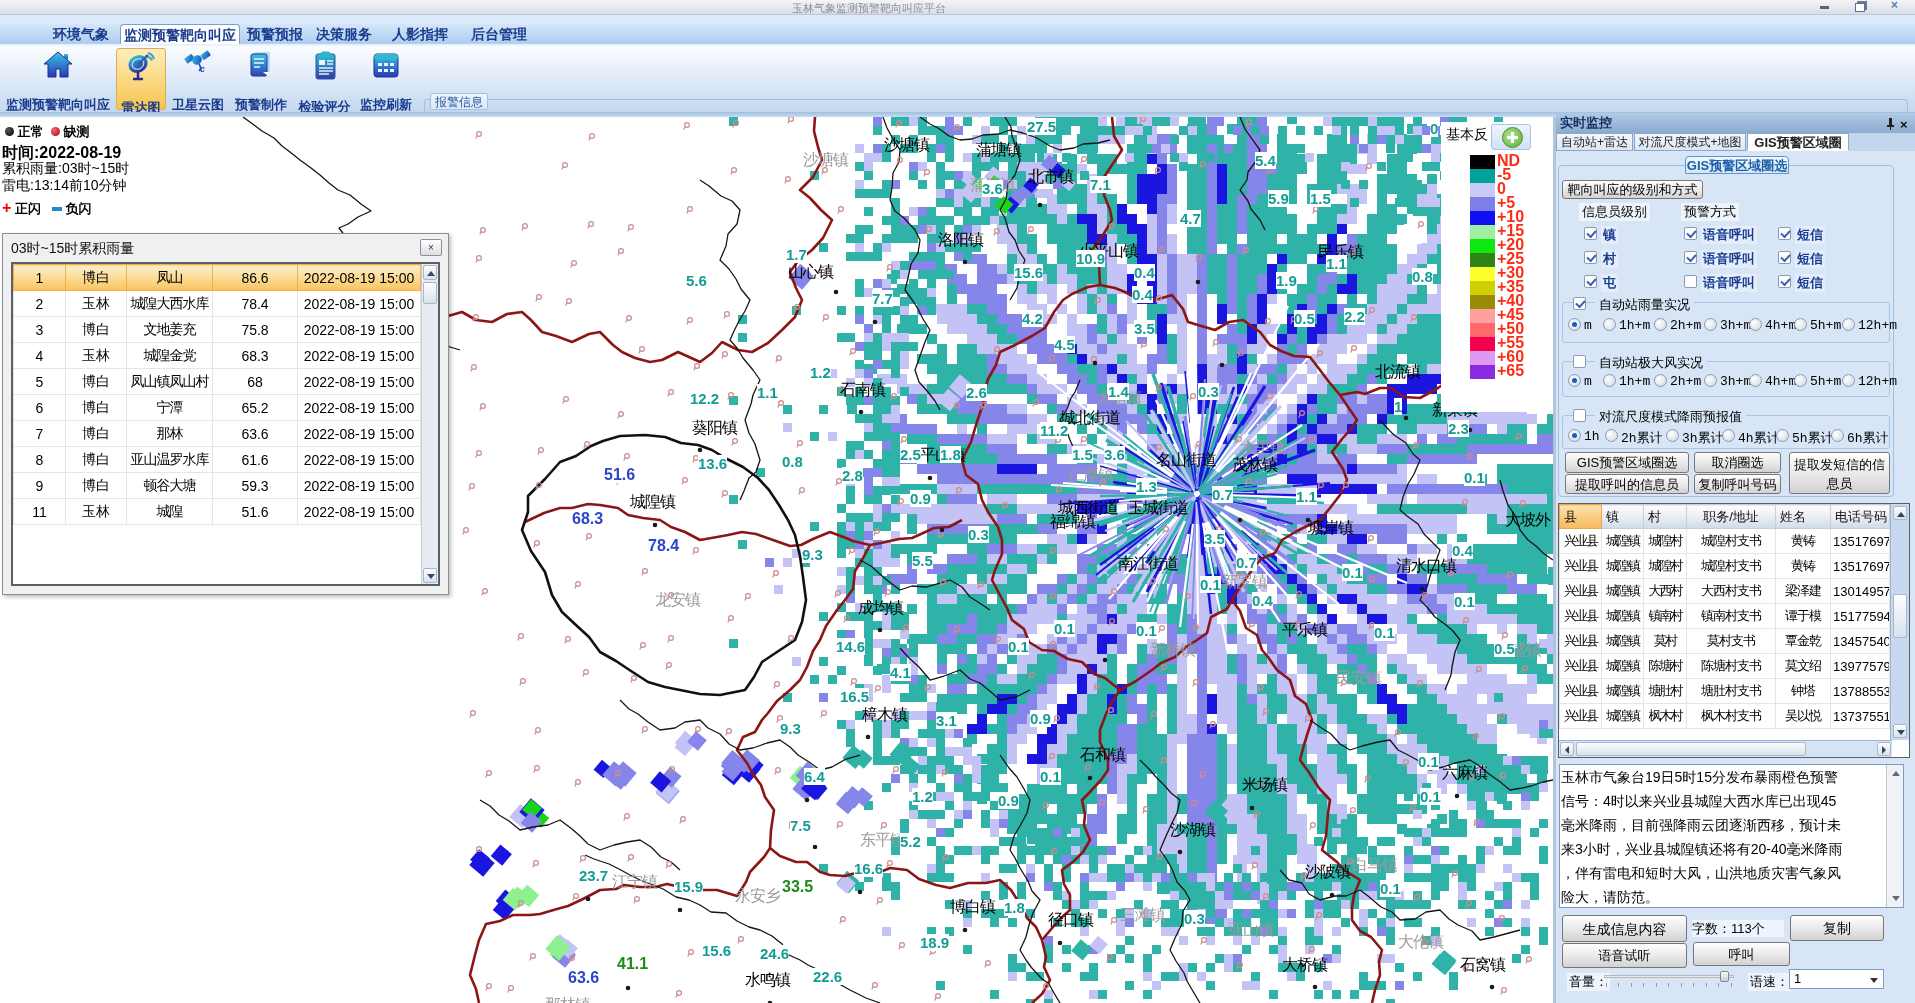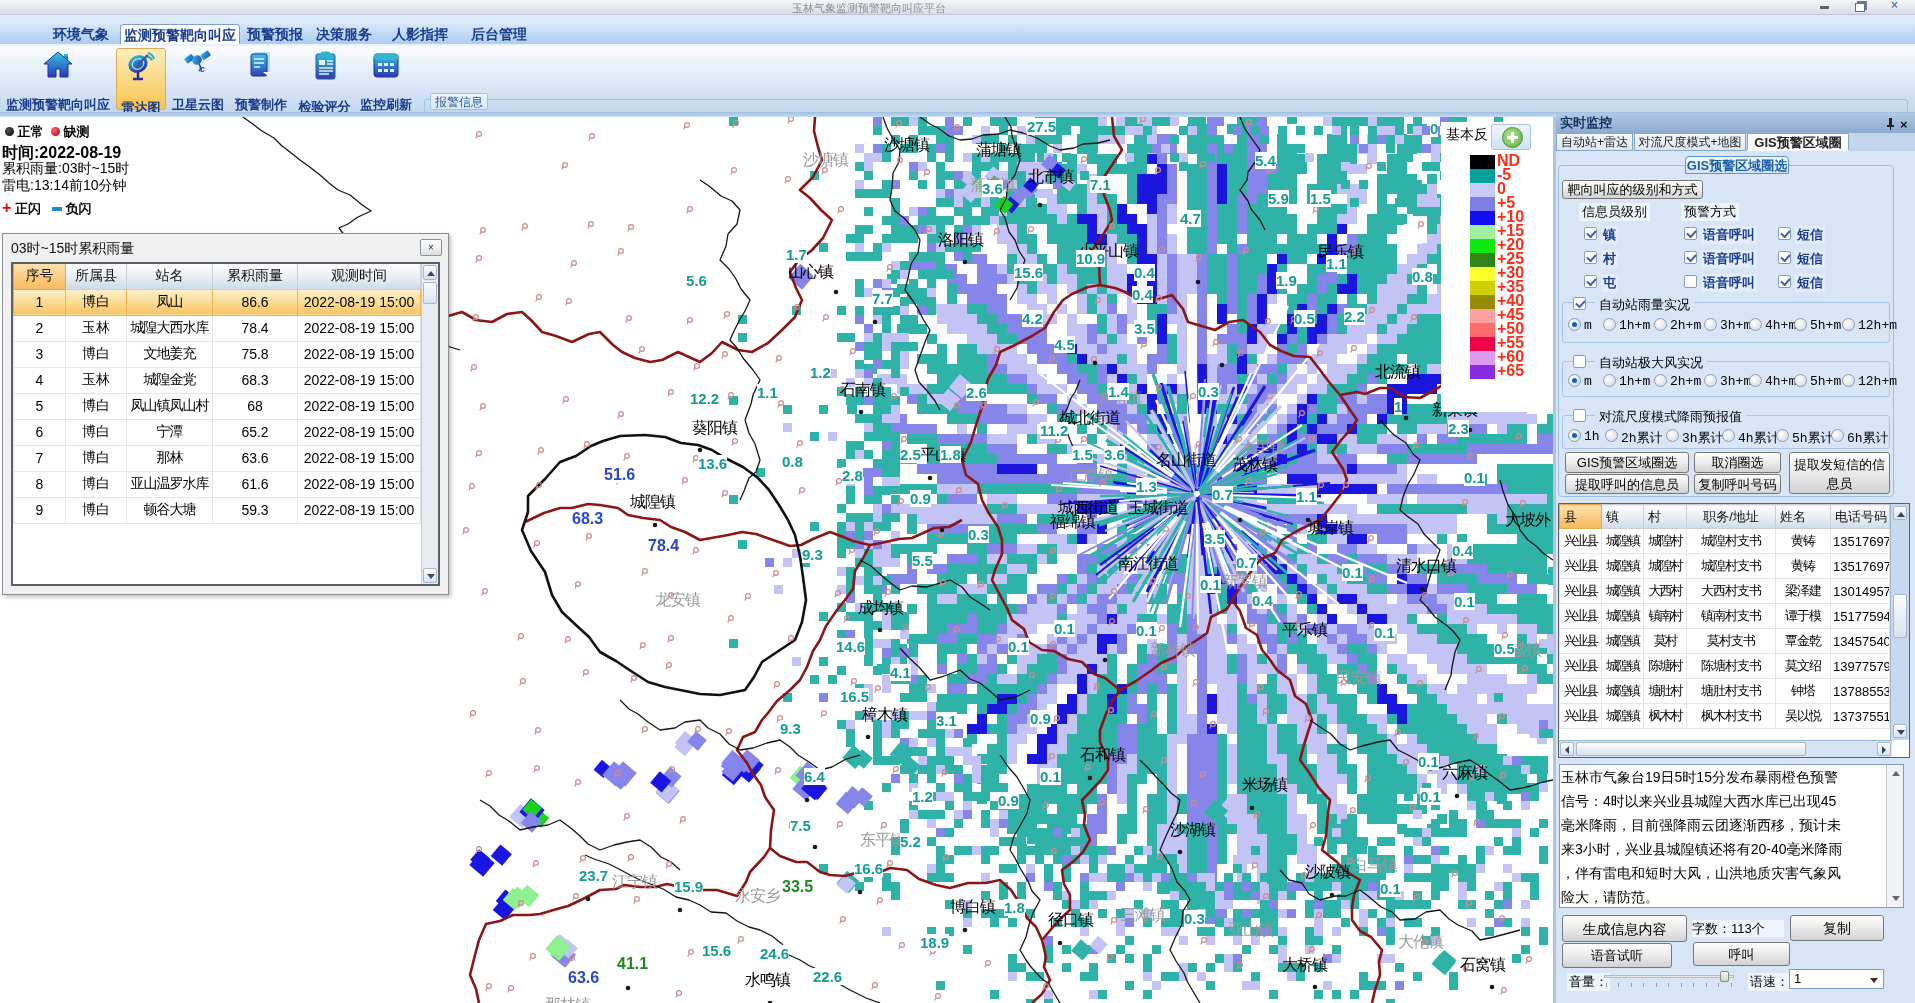--- a/index.html
+++ b/index.html
@@ -874,27 +874,20 @@
 <div id="tgrid">
         <table>
           <colgroup>
             <col style="width:52px">
             <col style="width:61px">
             <col style="width:86px">
             <col style="width:85px">
             <col style="width:123px">
           </colgroup>
 <tbody>
-            <tr>
-              <th class="oh">序号</th>
-              <th>所属县</th>
-              <th>站名</th>
-              <th>累积雨量</th>
-              <th>观测时间</th>
-            </tr>
 <tr class="hl">
               <td>1</td>
               <td>博白</td>
               <td style="letter-spacing:-1px">凤山</td>
               <td>86.6</td>
               <td>2022-08-19 15:00</td>
             </tr>
 <tr>
               <td>2</td>
               <td>玉林</td>
@@ -942,20 +935,27 @@
               <td>博白</td>
               <td style="letter-spacing:-1px">亚山温罗水库</td>
               <td>61.6</td>
               <td>2022-08-19 15:00</td>
             </tr>
 <tr>
               <td>9</td>
               <td>博白</td>
               <td style="letter-spacing:-1px">顿谷大塘</td>
               <td>59.3</td>
+              <td>2022-08-19 15:00</td>
+            </tr>
+<tr>
+              <td>11</td>
+              <td>玉林</td>
+              <td style="letter-spacing:-1px">城隍</td>
+              <td>51.6</td>
               <td>2022-08-19 15:00</td>
             </tr>
 </tbody>
         </table>
 <div id="tvsb">
           <div class="sbbtn" style="left:1px;top:1px;width:14px;height:15px">
             <div class="tri" style="left:3px;top:5px;border-left:4px solid transparent;border-right:4px solid transparent;border-bottom:5px solid #446"></div>
           </div>
           <div class="sbbtn" style="left:1px;top:18px;width:14px;height:22px"></div>
           <div class="sbbtn" style="left:1px;bottom:1px;width:14px;height:15px">
@@ -1200,21 +1200,21 @@
         </div>
       </div>
 </div>
 <div id="ptext">玉林市气象台19日5时15分发布暴雨橙色预警<br>信号：4时以来兴业县城隍大西水库已出现45<br>毫米降雨，目前强降雨云团逐渐西移，预计未<br>来3小时，兴业县城隍镇还将有20-40毫米降雨<br>，伴有雷电和短时大风，山洪地质灾害气象风<br>险大，请防范。<div class="sb">
         <div class="tri" style="left:5px;top:6px;border-left:4px solid transparent;border-right:4px solid transparent;border-bottom:5px solid #667"></div>
         <div class="tri" style="left:5px;bottom:6px;border-left:4px solid transparent;border-right:4px solid transparent;border-top:5px solid #667"></div>
       </div></div>
 <div class="btn" style="left:6px;top:802px;width:125px;height:27px;line-height:26px;font-size:14px">生成信息内容</div>
 <div class="wlab" style="left:136px;top:807px;width:92px;height:17px;line-height:17px">字数：113个</div>
 <div class="btn" style="left:234px;top:802px;width:94px;height:26px;line-height:25px;font-size:14px">复制</div>
-<div class="btn" style="left:6px;top:830px;width:110px;height:25px;line-height:24px">语音试听</div>
+<div class="btn" style="left:6px;top:830px;width:125px;height:25px;line-height:24px">语音试听</div>
 <div class="btn" style="left:137px;top:829px;width:97px;height:24px;line-height:23px">呼叫</div>
 <div class="lbl" style="left:11px;top:860px;background:#eef4fb;padding:0 2px">音量：</div>
 <div id="vslider">
       <div class="gr"></div>
       <div class="th"></div>
       <div class="tk" style="left:2px"></div>
       <div class="tk" style="left:14px"></div>
       <div class="tk" style="left:27px"></div>
       <div class="tk" style="left:39px"></div>
       <div class="tk" style="left:52px"></div>

